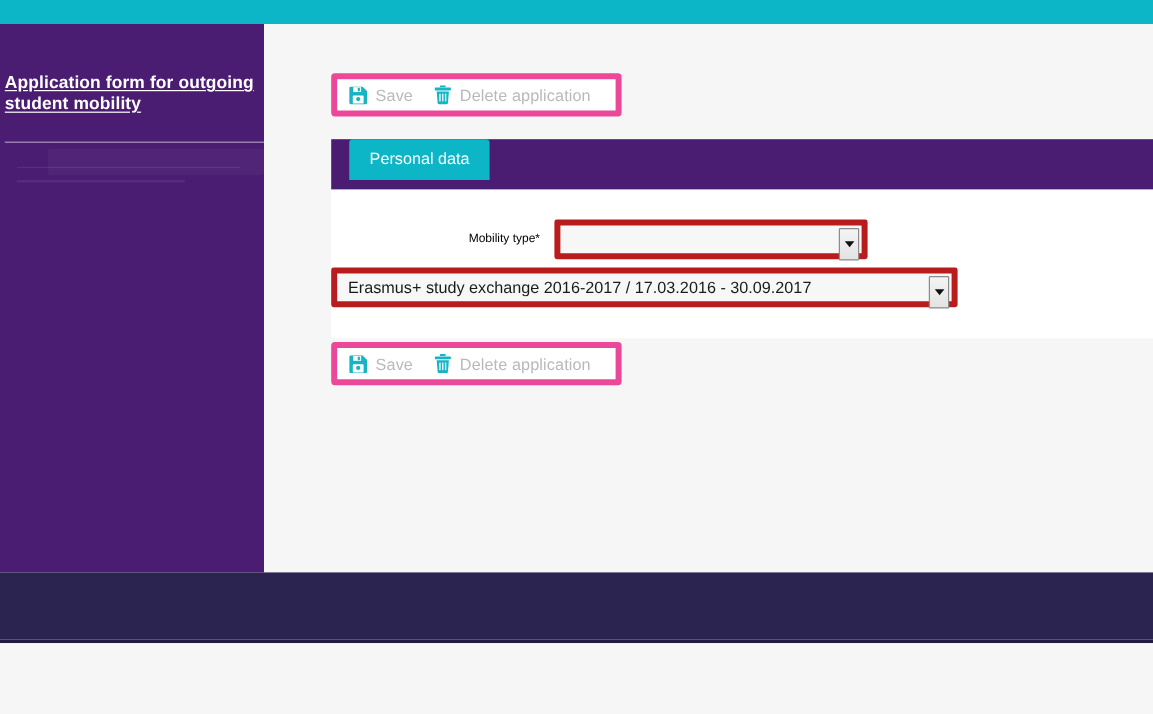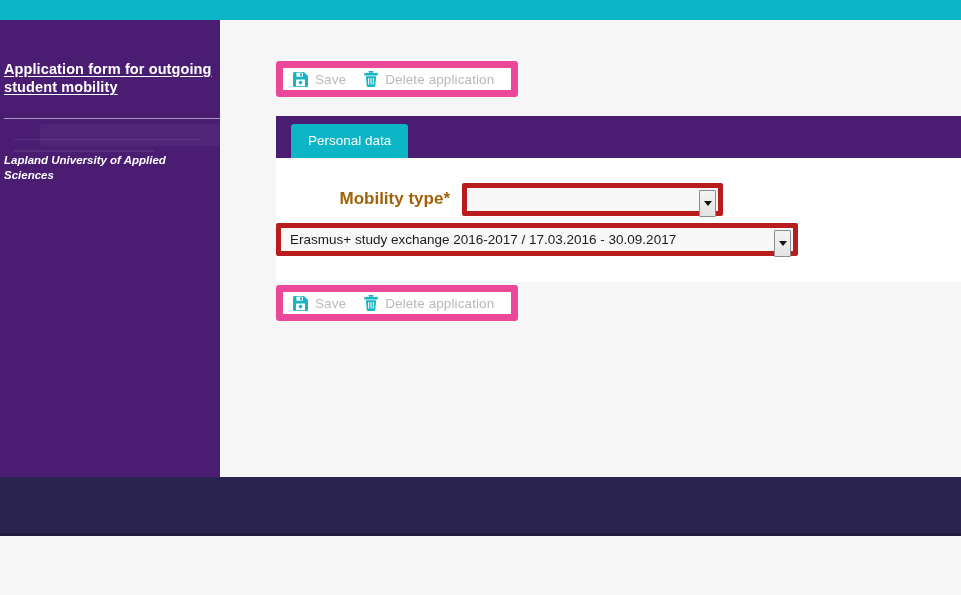--- a/index.html
+++ b/index.html
@@ -90,21 +90,21 @@
     left: 220px; top: 20px;
     width: 741px; height: 457px;
   }
 
   
   .action-bar {
     position: absolute;
     left: 56px;
     width: 242px; height: 36px;
     background: #ffffff;
-    border: 7px solid #ec4899;
+    border: 5px solid #ec4899;
     border-radius: 3px;
     display: flex;
     align-items: center;
   }
   .action-bar.top    { top: 41px; }
   .action-bar.bottom { top: 265px; }
 
   .act-btn {
     display: flex;
     align-items: center;
@@ -128,21 +128,20 @@
   .panel {
     position: absolute;
     left: 56px; top: 96px;
     width: 685px;
   }
   .panel-header {
     position: relative;
     width: 685px; height: 42px;
     background: #4a1c72;
     display: flex;
-    align-items: flex-end;
   }
   .tab {
     margin-left: 15px;
     height: 34px;
     padding: 0 17px;
     background: #0cb6c6;
     color: #ffffff;
     font-size: 13.5px;
     line-height: 34px;
     border: 0;
@@ -160,24 +159,23 @@
   .form-row {
     position: relative;
     display: flex;
     align-items: center;
     height: 40px;
   }
   .form-label {
     width: 186px;
     padding-right: 12px;
     text-align: right;
-    color: #a16207;
-    font-size: 17px;
+    color: #000000;
+    font-size: 10px;
     white-space: nowrap;
-    font-weight: bold;
   }
   .select-shell {
     position: relative;
     height: 33px;
     background: #f7f7f7;
     border: 5px solid #b91c1c;
     border-radius: 2px;
     display: flex;
     align-items: center;
   }
@@ -237,21 +235,20 @@
   <div class="topbar"></div>
 
   <div class="page-body"></div>
 
   <div class="sidebar">
     <a class="brand-title">Application form for outgoing student mobility</a>
     <div class="brand-divider"></div>
     <div class="ghost-row"></div>
     <div class="ghost-row2"></div>
     <div class="ghost-dots"></div>
-    <div class="brand-sub">Lapland University of Applied Sciences</div>
   </div>
 
   <div class="content">
 
     <div class="action-bar top">
       <button class="act-btn">
         <span class="icon-wrap">
           <svg class="icon-svg" width="15" height="15" viewBox="0 0 16 16" aria-hidden="true">
             <path fill="#17b5c4" d="M1.6 0h10.1L16 4.3v10.1c0 .9-.7 1.6-1.6 1.6H1.6C.7 16 0 15.3 0 14.4V1.6C0 .7.7 0 1.6 0z"></path>
             <rect x="3.6" y="0.7" width="7" height="4.3" fill="#ffffff"></rect>

